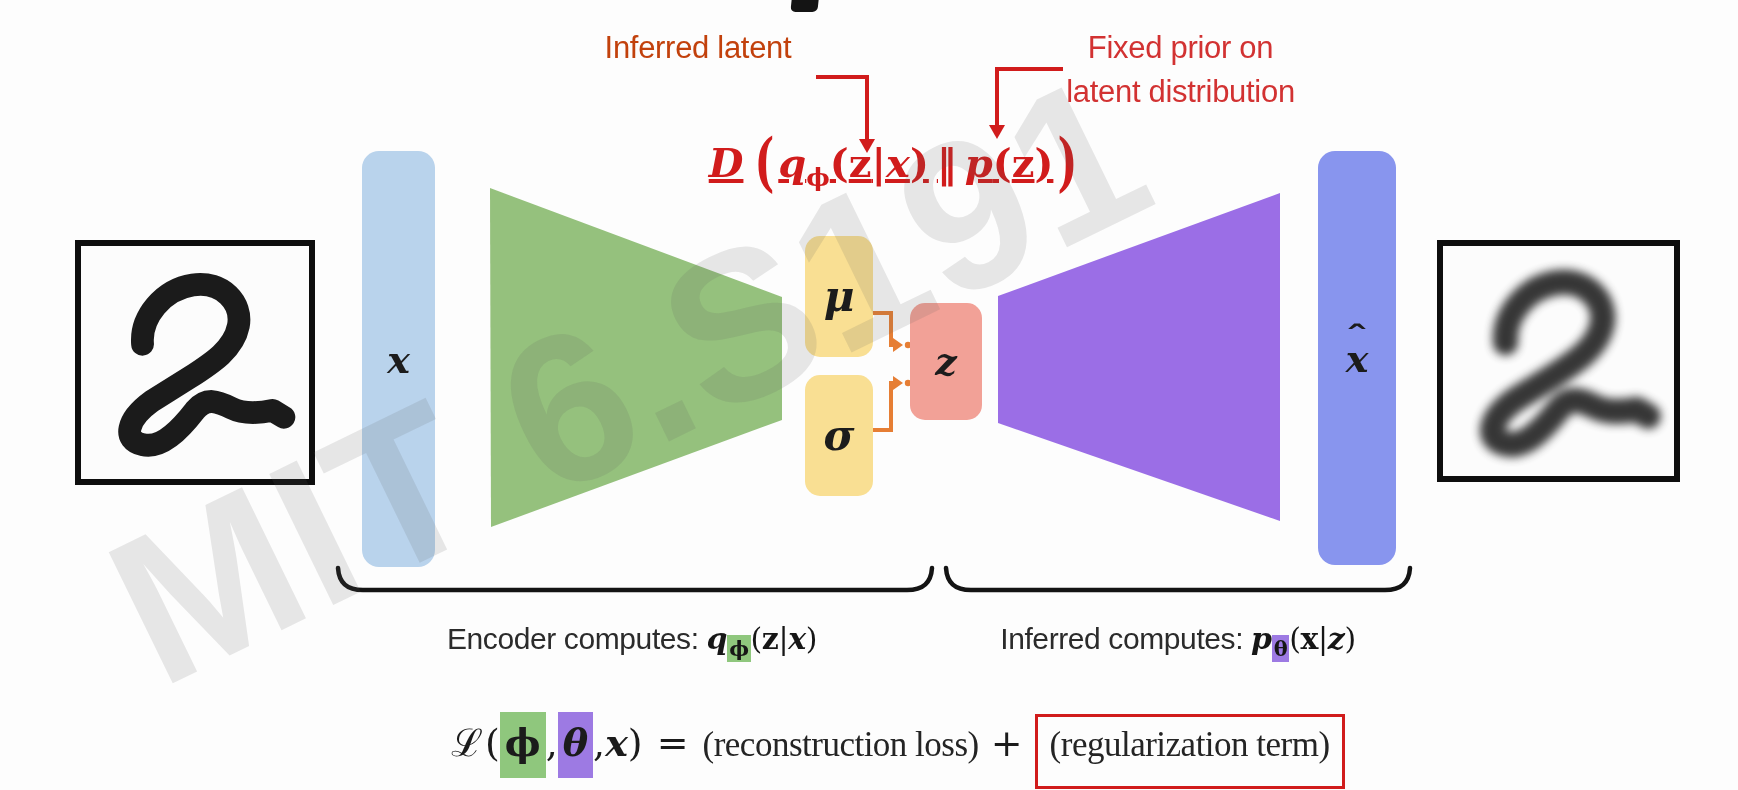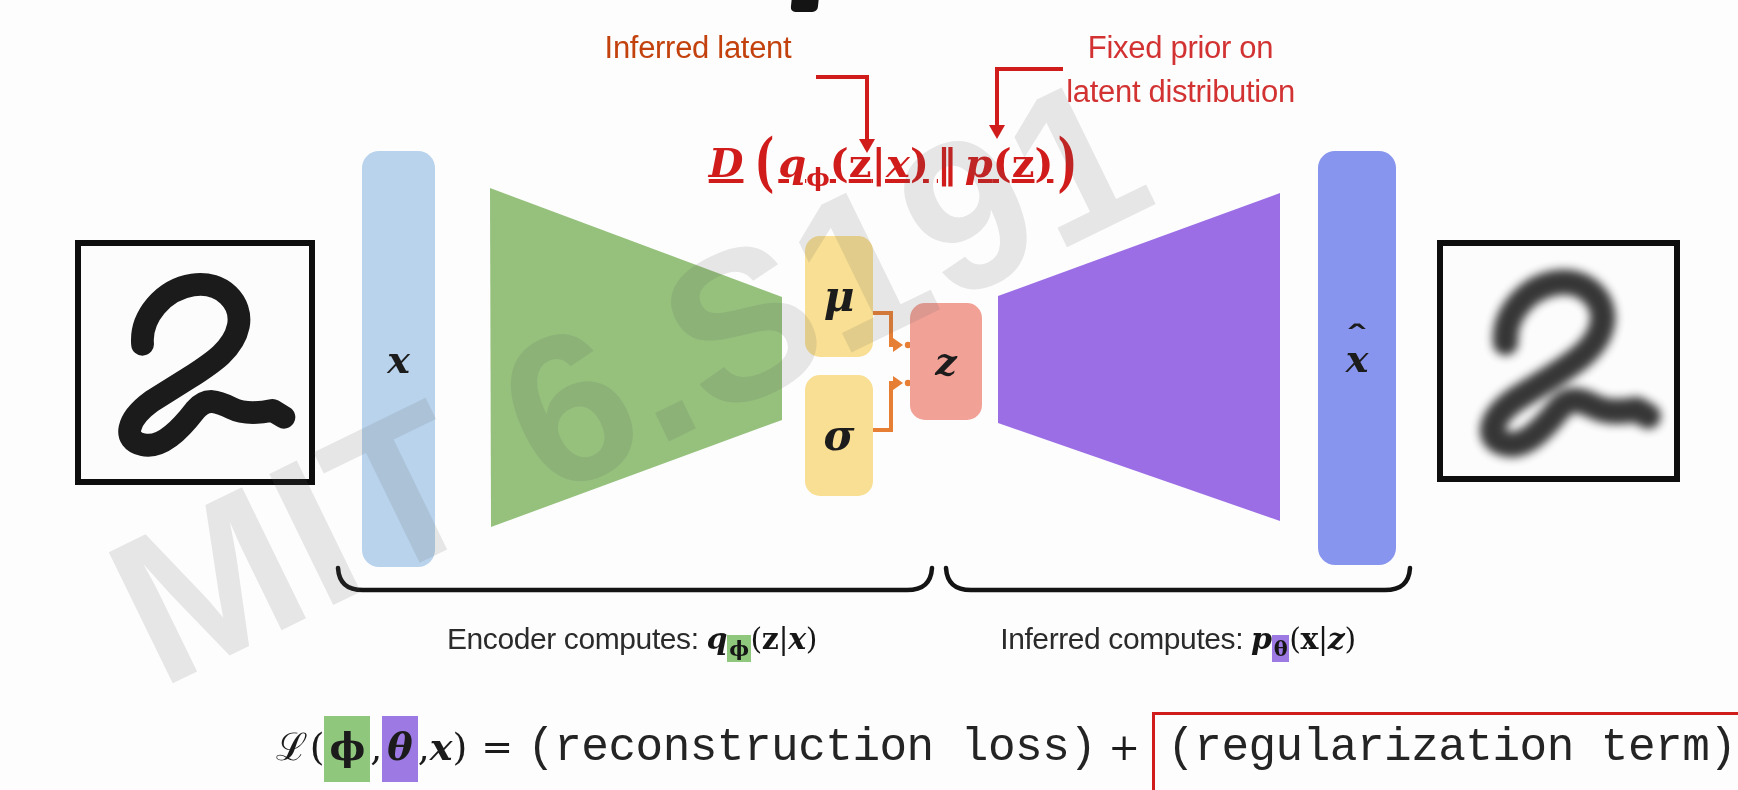--- a/index.html
+++ b/index.html
@@ -60,21 +60,21 @@
   
   .loss { position:absolute; left:276px; top:712px; width:1244px; text-align:center;
           font-size:38px; color:#1b1b1b; z-index:3; font-family:"DejaVu Serif",serif;
           white-space:nowrap; }
   .lL { margin-right:2px; }
   .lhl { display:inline-block; padding:12px 5px 16px; line-height:1; font-weight:bold; }
   .lphi { font-style:normal; }
   .ltheta { font-style:italic; }
   .lx { font-style:italic; font-weight:600; }
   .leq { margin:0 14px; }
-  .lsans { font-family:Liberation Mono, monospace; font-size:46px; color:#242424;
+  .lsans { font-family:Liberation Serif, serif; font-size:35px; color:#242424;
            letter-spacing:-0.5px; }
   .lplus { margin:0 12px; }
   .lbox { display:inline-block; border:3px solid; padding:10px 12px 24px; line-height:1; }
 
   .artifact { position:absolute; left:791px; top:0; width:27px; height:12px; z-index:3;
               transform:skewX(-6deg); border-radius:0 0 5px 5px; }
 </style>
 </head>
 <body>
 

